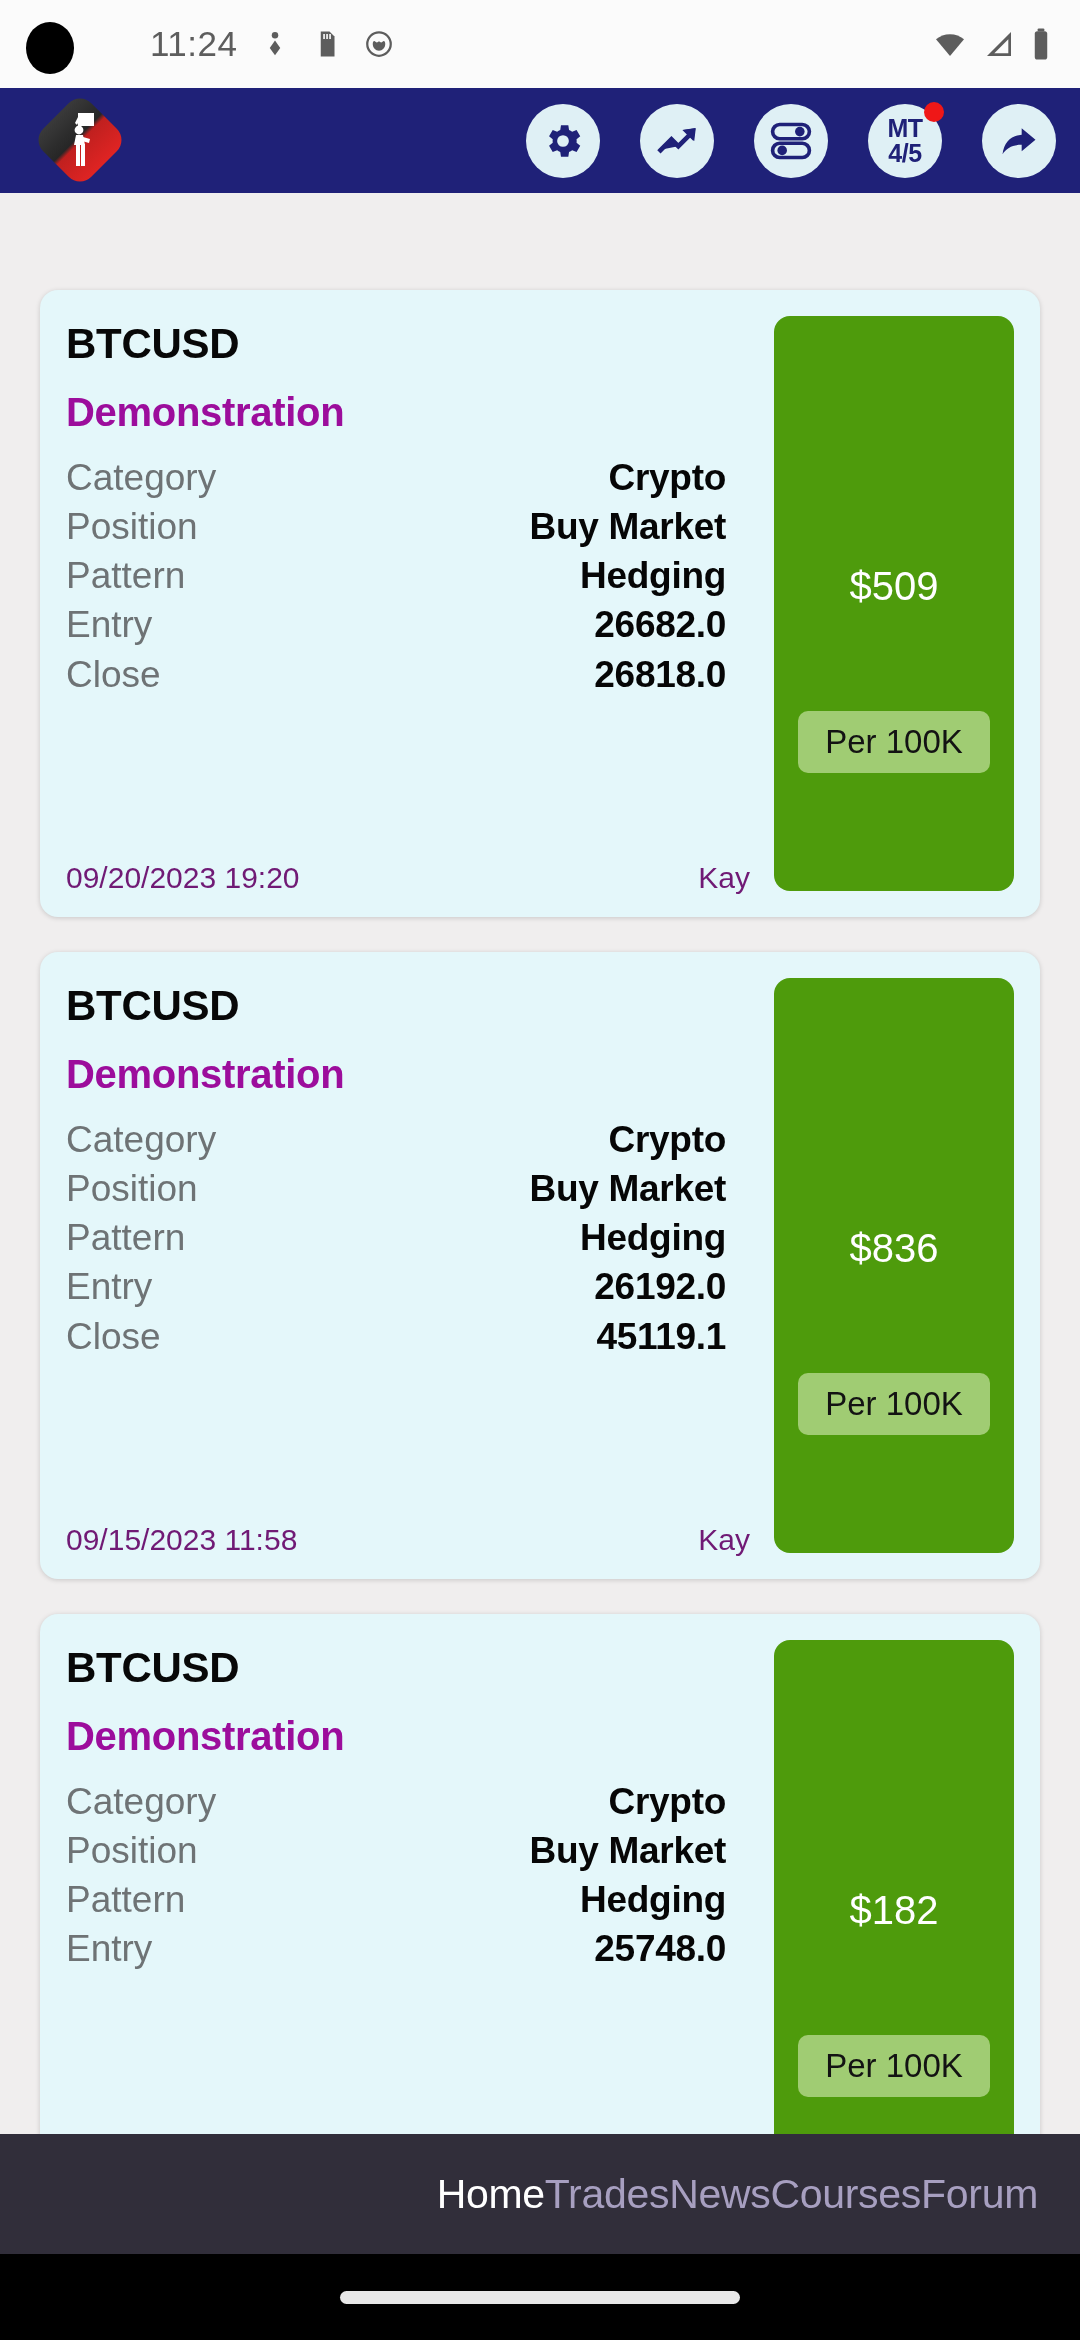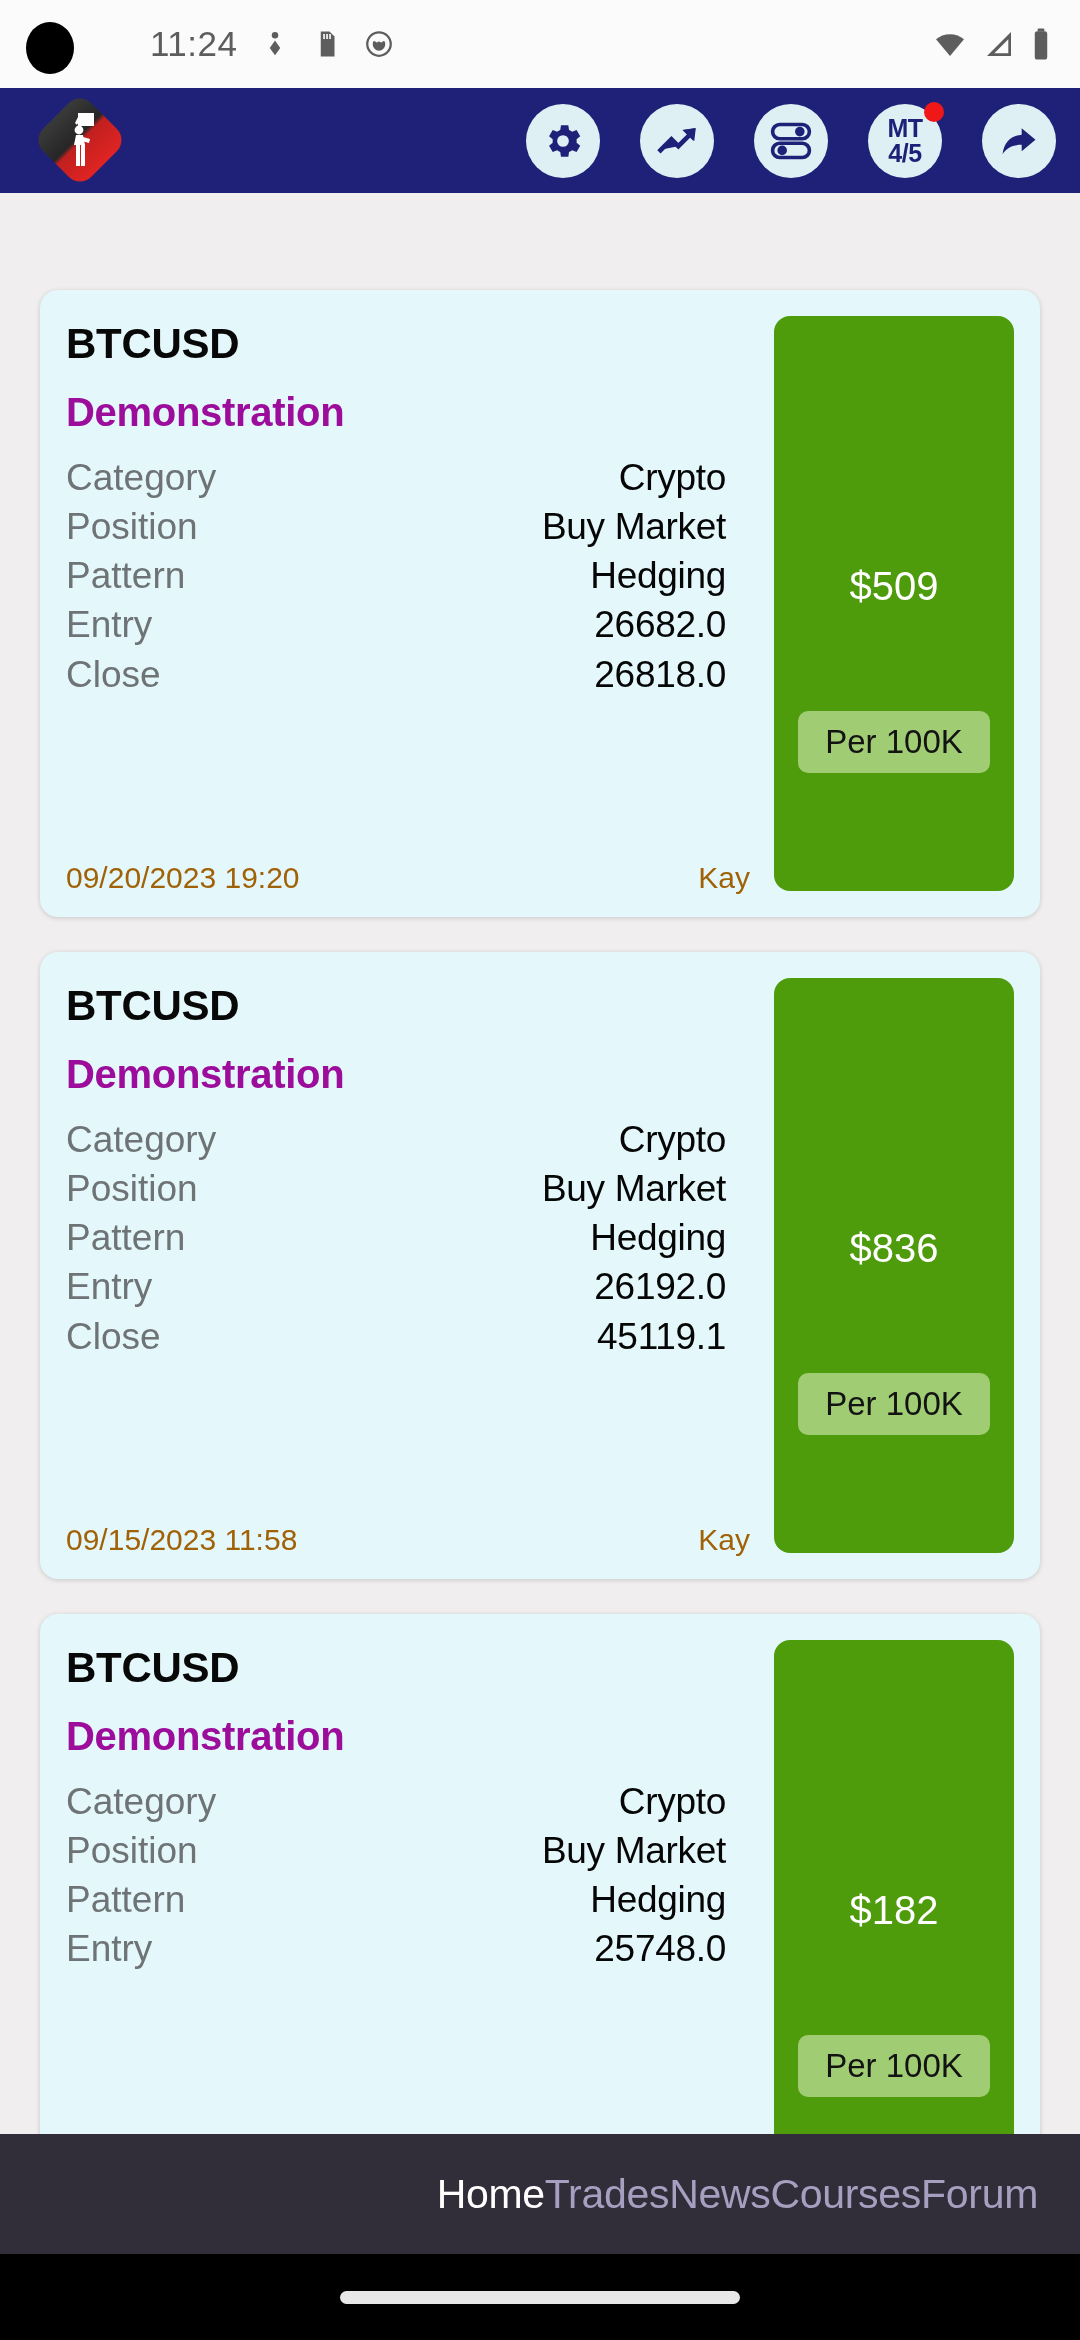--- a/index.html
+++ b/index.html
@@ -105,28 +105,28 @@
   .card-account {
     font-size:40px; font-weight:bold; color:#9c0d9c;
     margin-top:22px; letter-spacing:-0.3px;
   }
   .rows { margin-top:18px; width:660px; }
   .row {
     display:flex; justify-content:space-between; align-items:baseline;
     padding:2px 0; line-height:1.22;
   }
   .row .k { font-size:37px; color:#6e7375; font-weight:400; }
-  .row .v { font-size:37px; color:#060606; font-weight:normal; letter-spacing:-0.3px; }
+  .row .v { font-size:37px; color:#060606; font-weight:bold; letter-spacing:-0.3px; }
 
   .card-footer {
     position:absolute; left:26px; right:290px; bottom:22px;
     display:flex; justify-content:space-between; align-items:center;
   }
   .card-footer .ts, .card-footer .author {
-    font-size:30px; color:#a16207;
+    font-size:30px; color:#701a75;
   }
 
   .profit {
     position:absolute; right:26px; top:26px; bottom:26px;
     width:240px; border-radius:16px;
     background:#4e9b0c;
     display:flex; flex-direction:column;
     align-items:center; justify-content:center;
   }
   .profit .amount {

